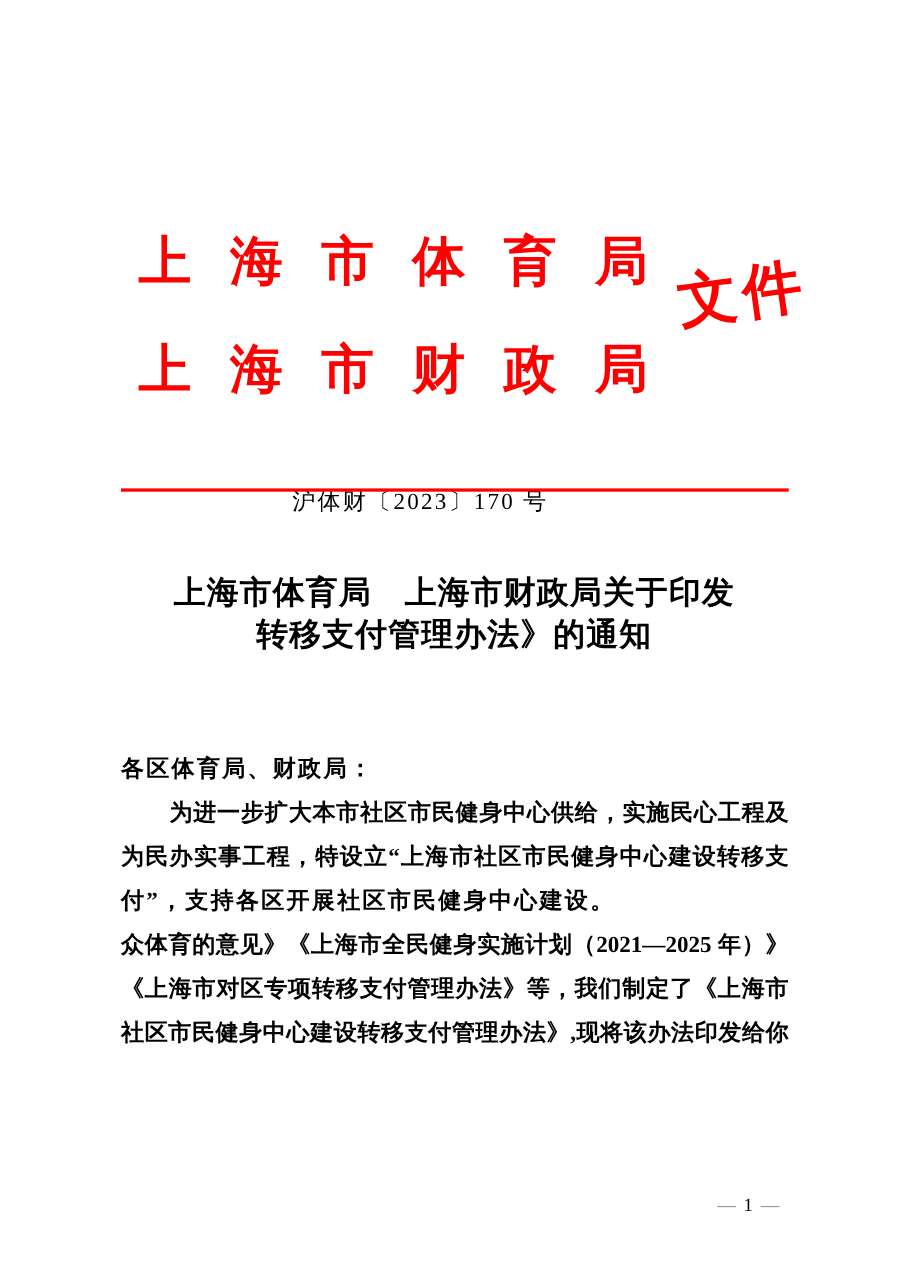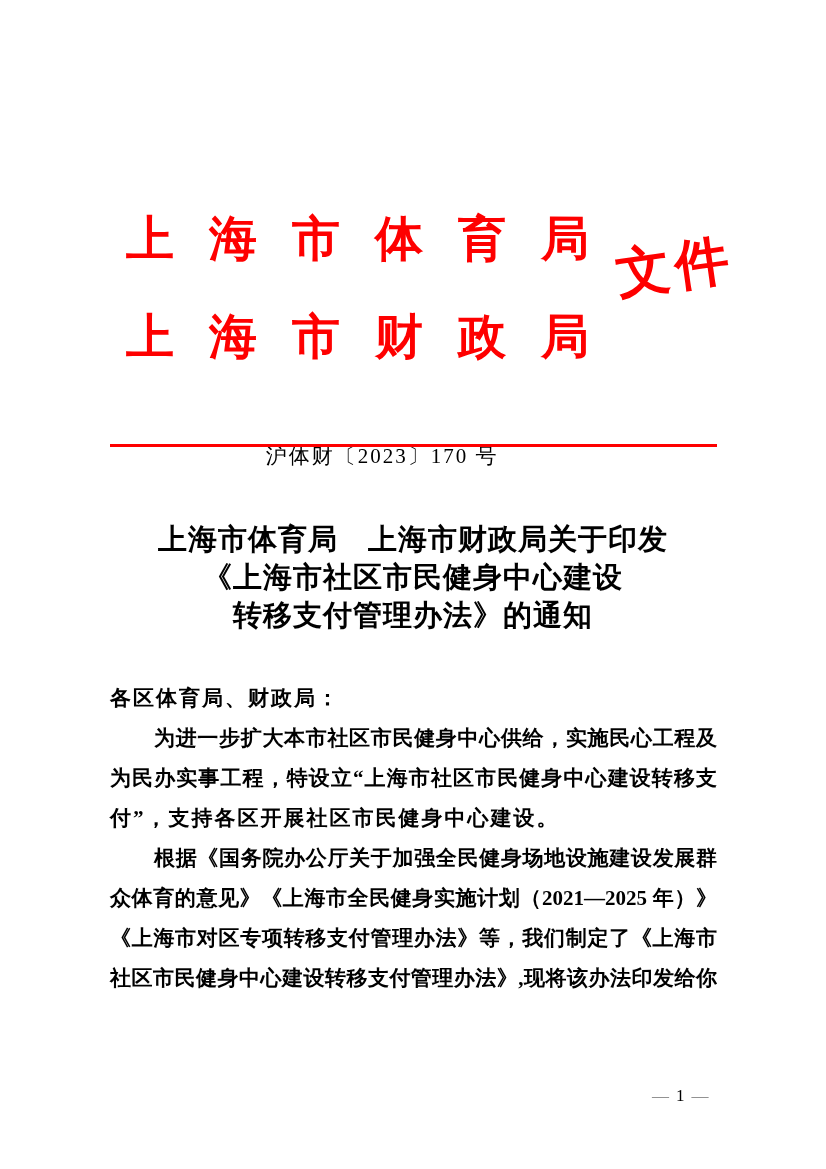--- a/index.html
+++ b/index.html
@@ -112,30 +112,28 @@
   <div class="org-line org1">上海市体育局</div>
   <div class="org-line org2">上海市财政局</div>
   <div class="doc-type">文件</div>
 
   <div class="doc-number">沪体财〔2023〕170 号</div>
 
   <div class="red-rule"></div>
 
   <div class="title">
     <div class="title-line">上海市体育局　上海市财政局关于印发</div>
-    <div class="title-line">《上海市社区市民健身中心建设</div>
     <div class="title-line">转移支付管理办法》的通知</div>
   </div>
 
   <div class="body-block">
     <div class="line">各区体育局、财政局：</div>
     <div class="line indent fill">为进一步扩大本市社区市民健身中心供给，实施民心工程及</div>
     <div class="line fill">为民办实事工程，特设立“上海市社区市民健身中心建设转移支</div>
     <div class="line">付”，支持各区开展社区市民健身中心建设。</div>
-    <div class="line indent fill">根据《国务院办公厅关于加强全民健身场地设施建设发展群</div>
     <div class="line fill">众体育的意见》《上海市全民健身实施计划（2021—2025 年）》</div>
     <div class="line fill">《上海市对区专项转移支付管理办法》等，我们制定了《上海市</div>
     <div class="line fill">社区市民健身中心建设转移支付管理办法》,现将该办法印发给你</div>
   </div>
 
   <div class="page-num">
     <span class="dash">—</span><span class="num">1</span><span class="dash">—</span>
   </div>
 
 </div>

